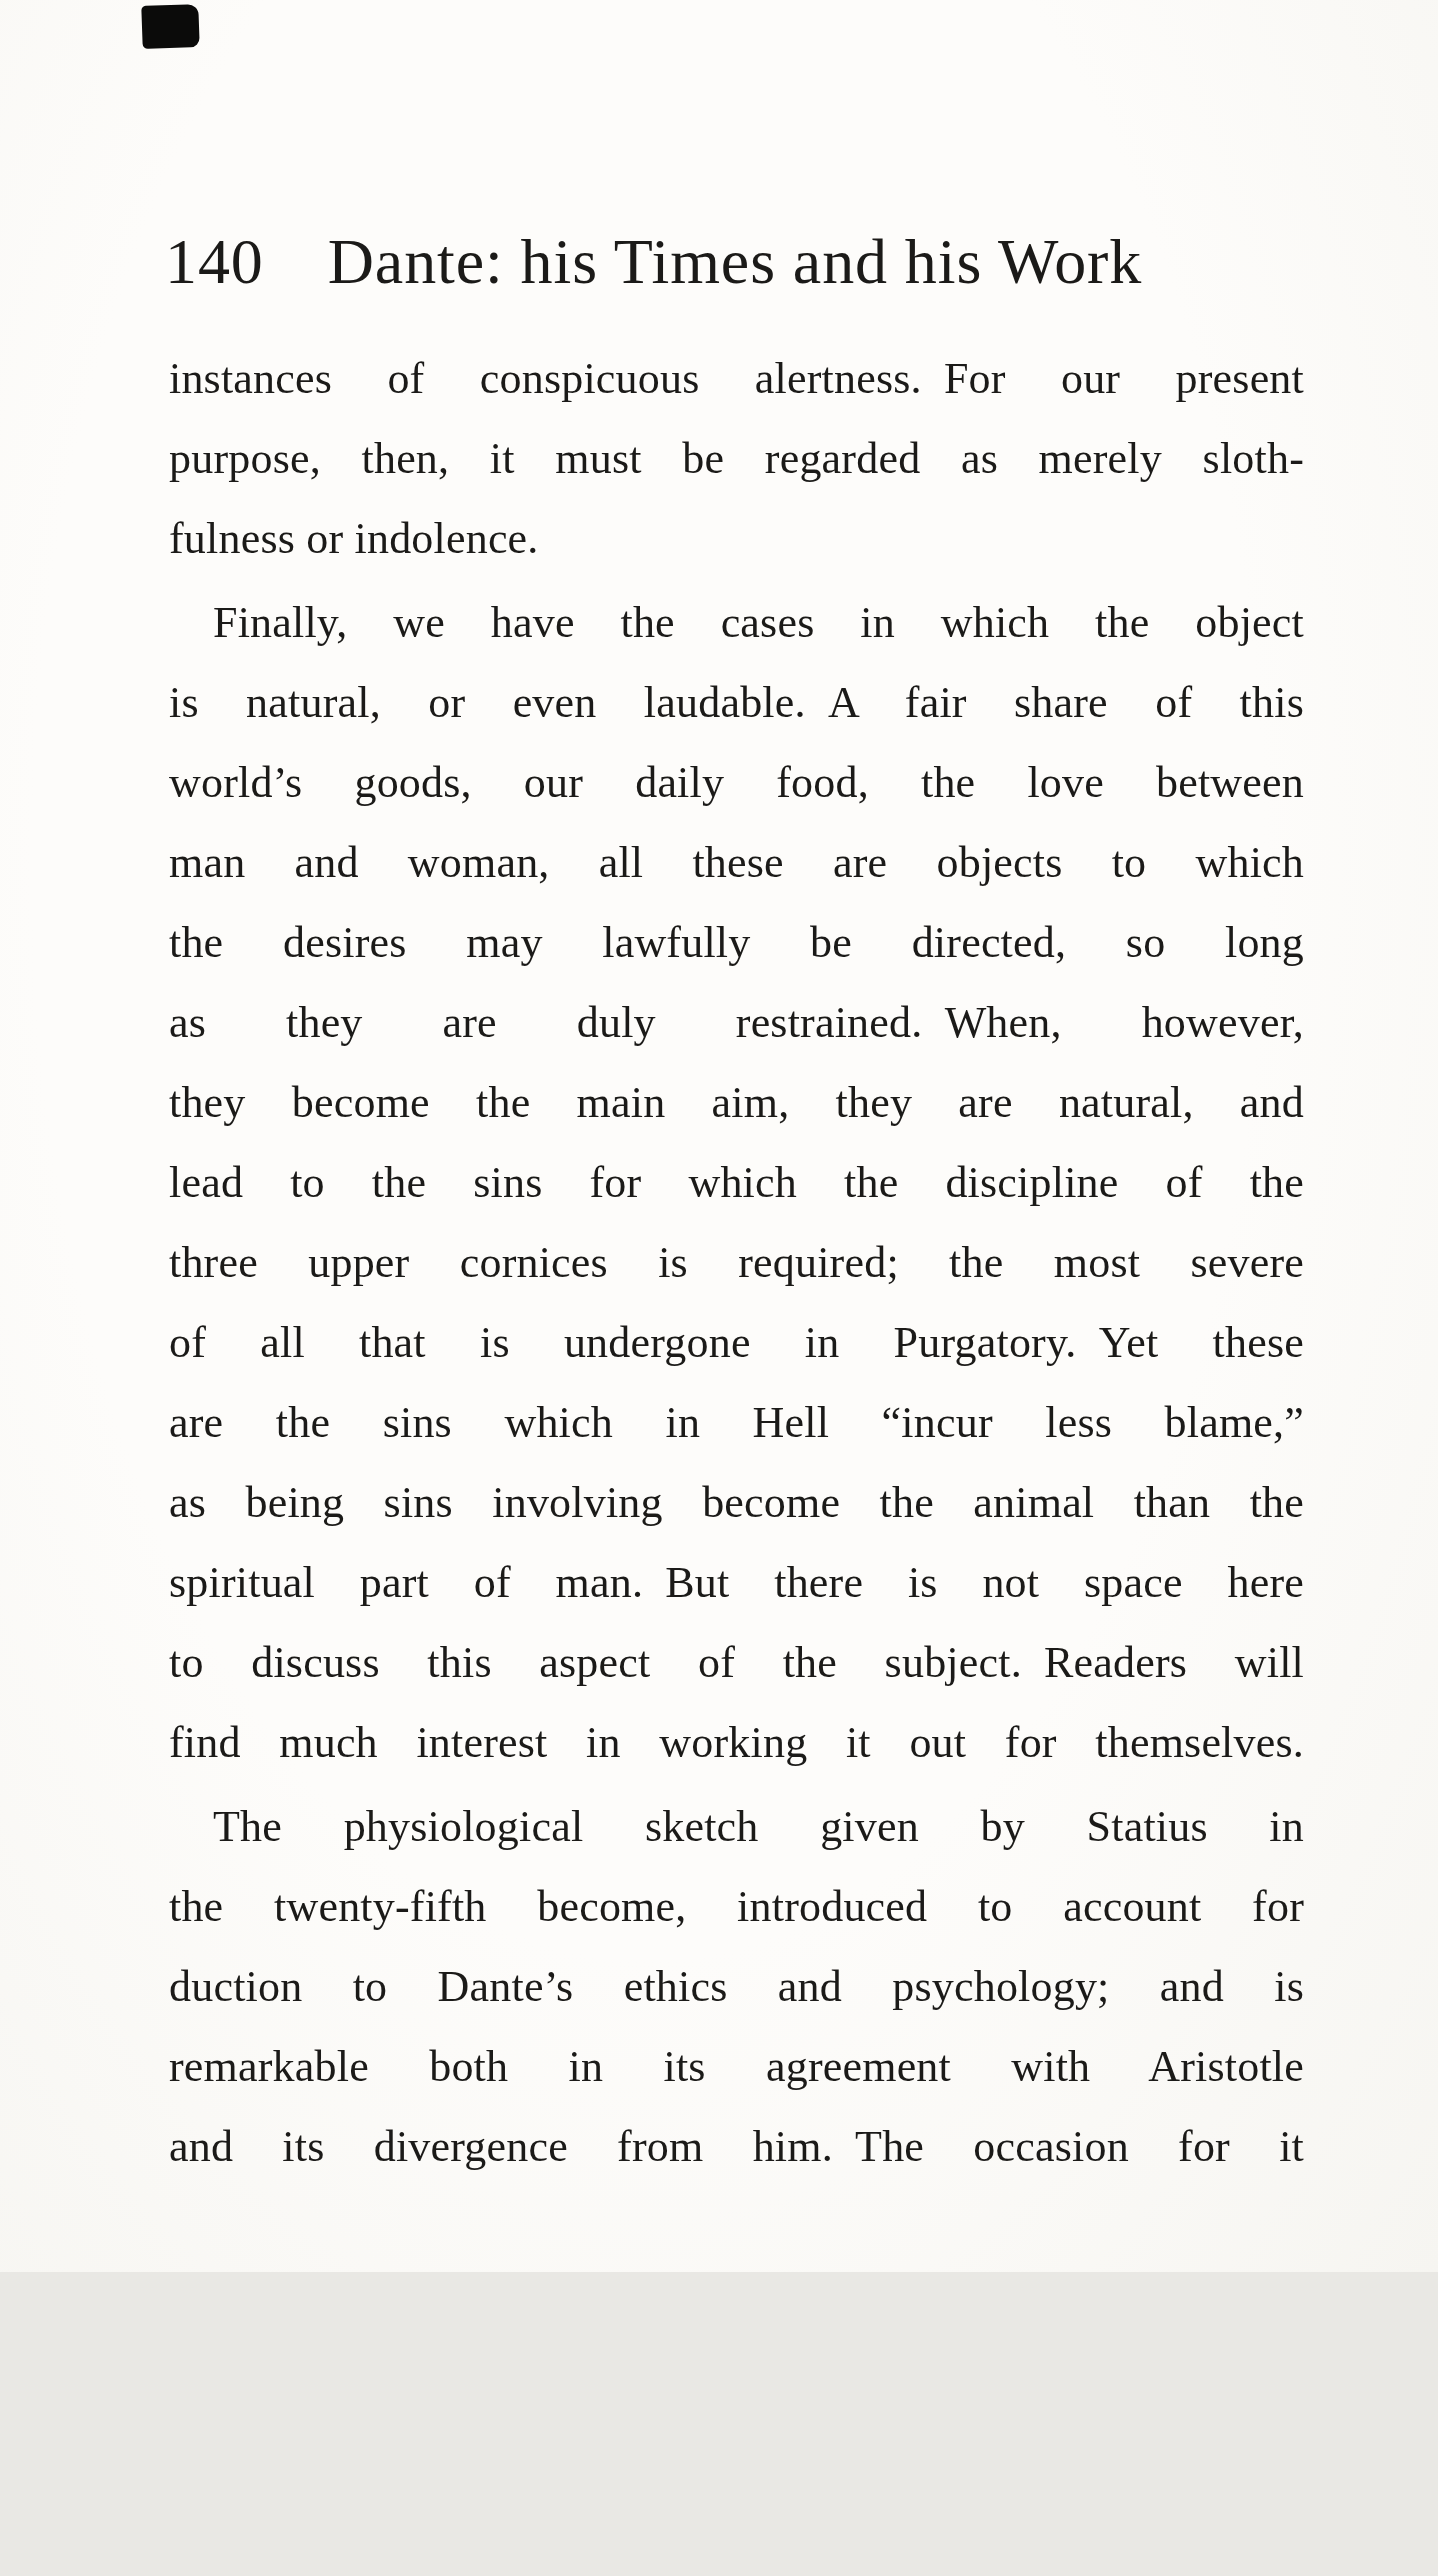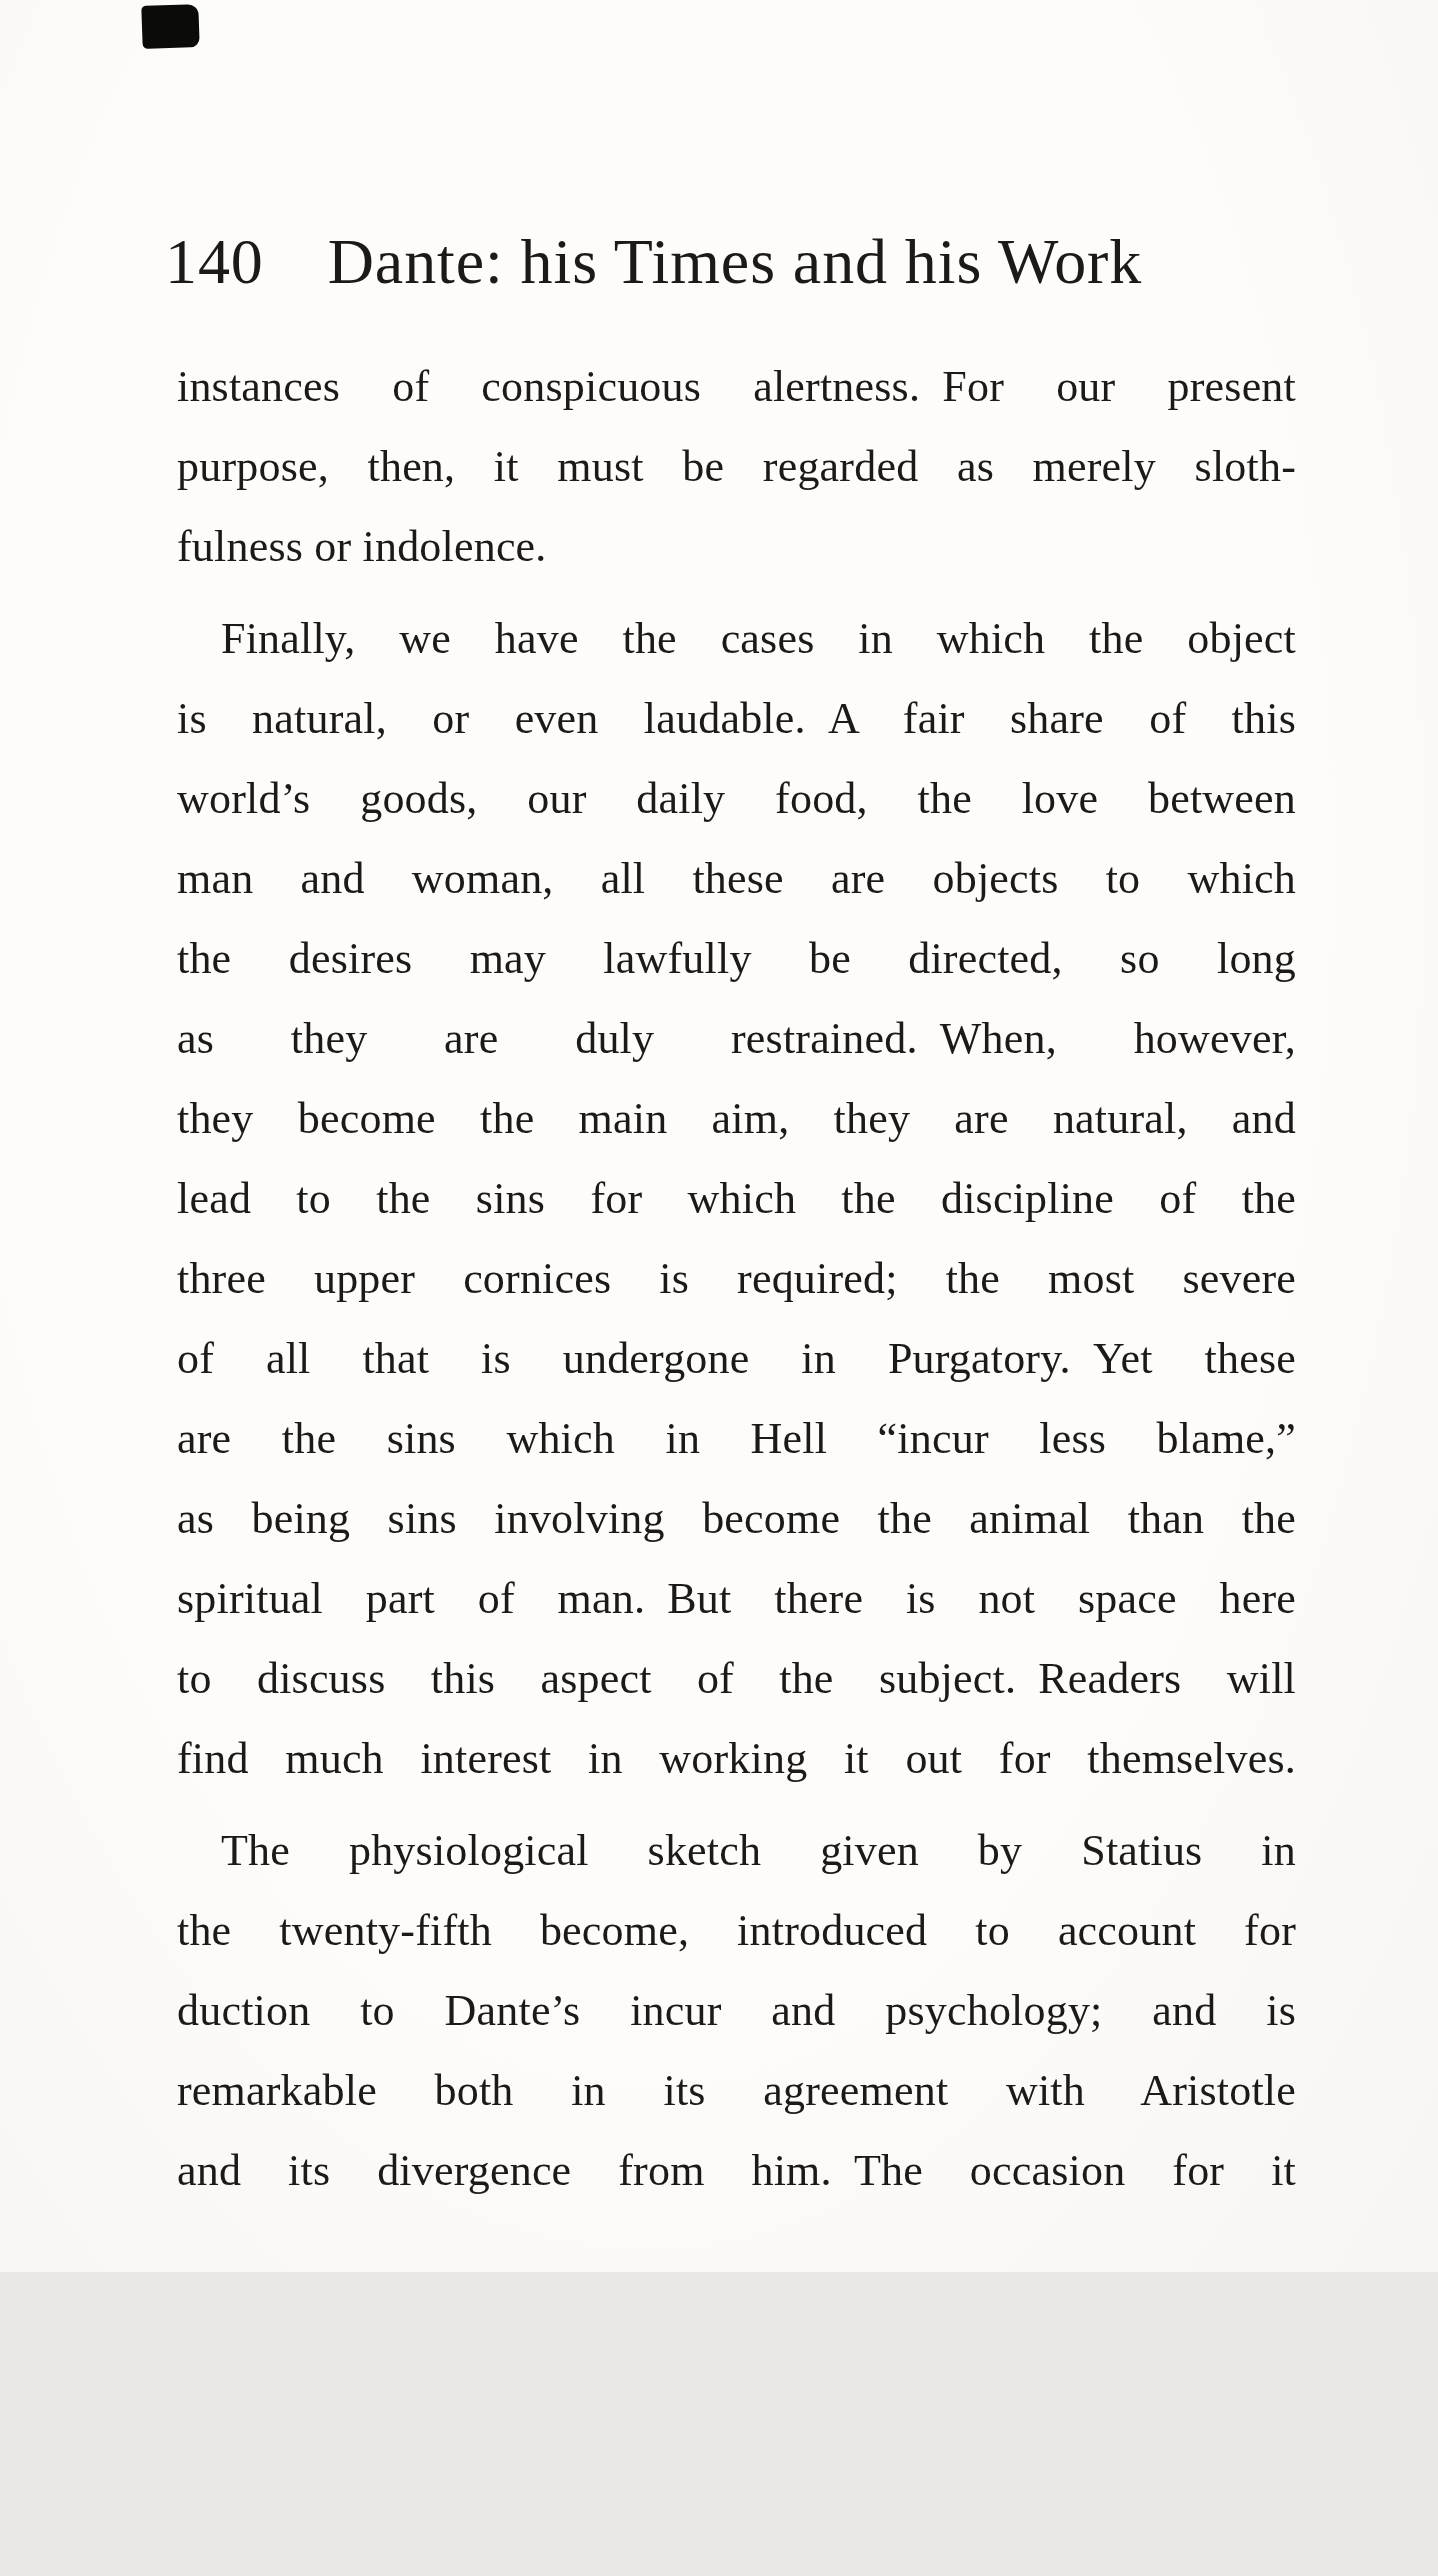--- a/index.html
+++ b/index.html
@@ -30,21 +30,21 @@
   }
   .page-number { flex: 0 0 auto; }
   .header-title { margin-left: 64px; flex: 0 0 auto; margin-top: 7px; }
 
   .body-text {
     position: absolute;
     left: 165px;
     top: 335px;
     width: 1143px;
   }
-  .paragraph { margin: 12px; }
+  .paragraph { margin: 4px; }
   .line {
     font-size: 44px;
     line-height: 80px;
     height: 80px;
     letter-spacing: 0.2px;
     text-align: justify;
     text-align-last: justify;
     white-space: normal;
   }
   .line.short-end {
@@ -129,21 +129,21 @@
       <div class="line">are the sins which in Hell “incur less blame,”</div>
       <div class="line">as being sins involving become the animal than the</div>
       <div class="line">spiritual part of man. But there is not space here</div>
       <div class="line">to discuss this aspect of the subject. Readers will</div>
       <div class="line">find much interest in working it out for themselves.</div>
     </div>
 
     <div class="paragraph">
       <div class="line first-indent">The physiological sketch given by Statius in</div>
       <div class="line">the twenty-fifth become, introduced to account for</div>
-      <div class="line">duction to Dante’s incur and psychology; and is</div>
+      <div class="line">duction to Dante’s ethics and psychology; and is</div>
       <div class="line">remarkable both in its agreement with Aristotle</div>
       <div class="line">and its divergence from him. The occasion for it</div>
     </div>
 
   </div>
 
   <div class="artifact-bottom-right"></div>
   <div class="artifact-bottom-bar-thick"></div>
   <div class="artifact-bottom-bar"></div>
 

